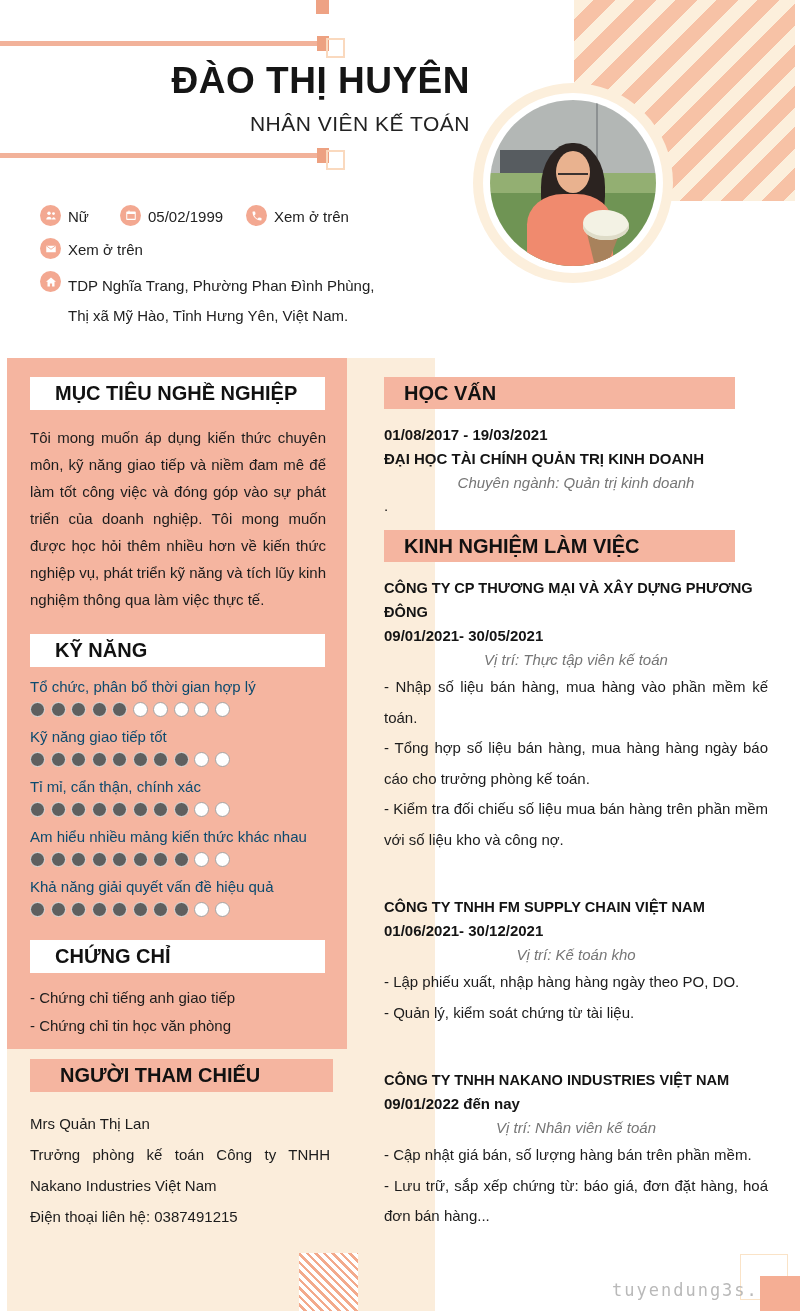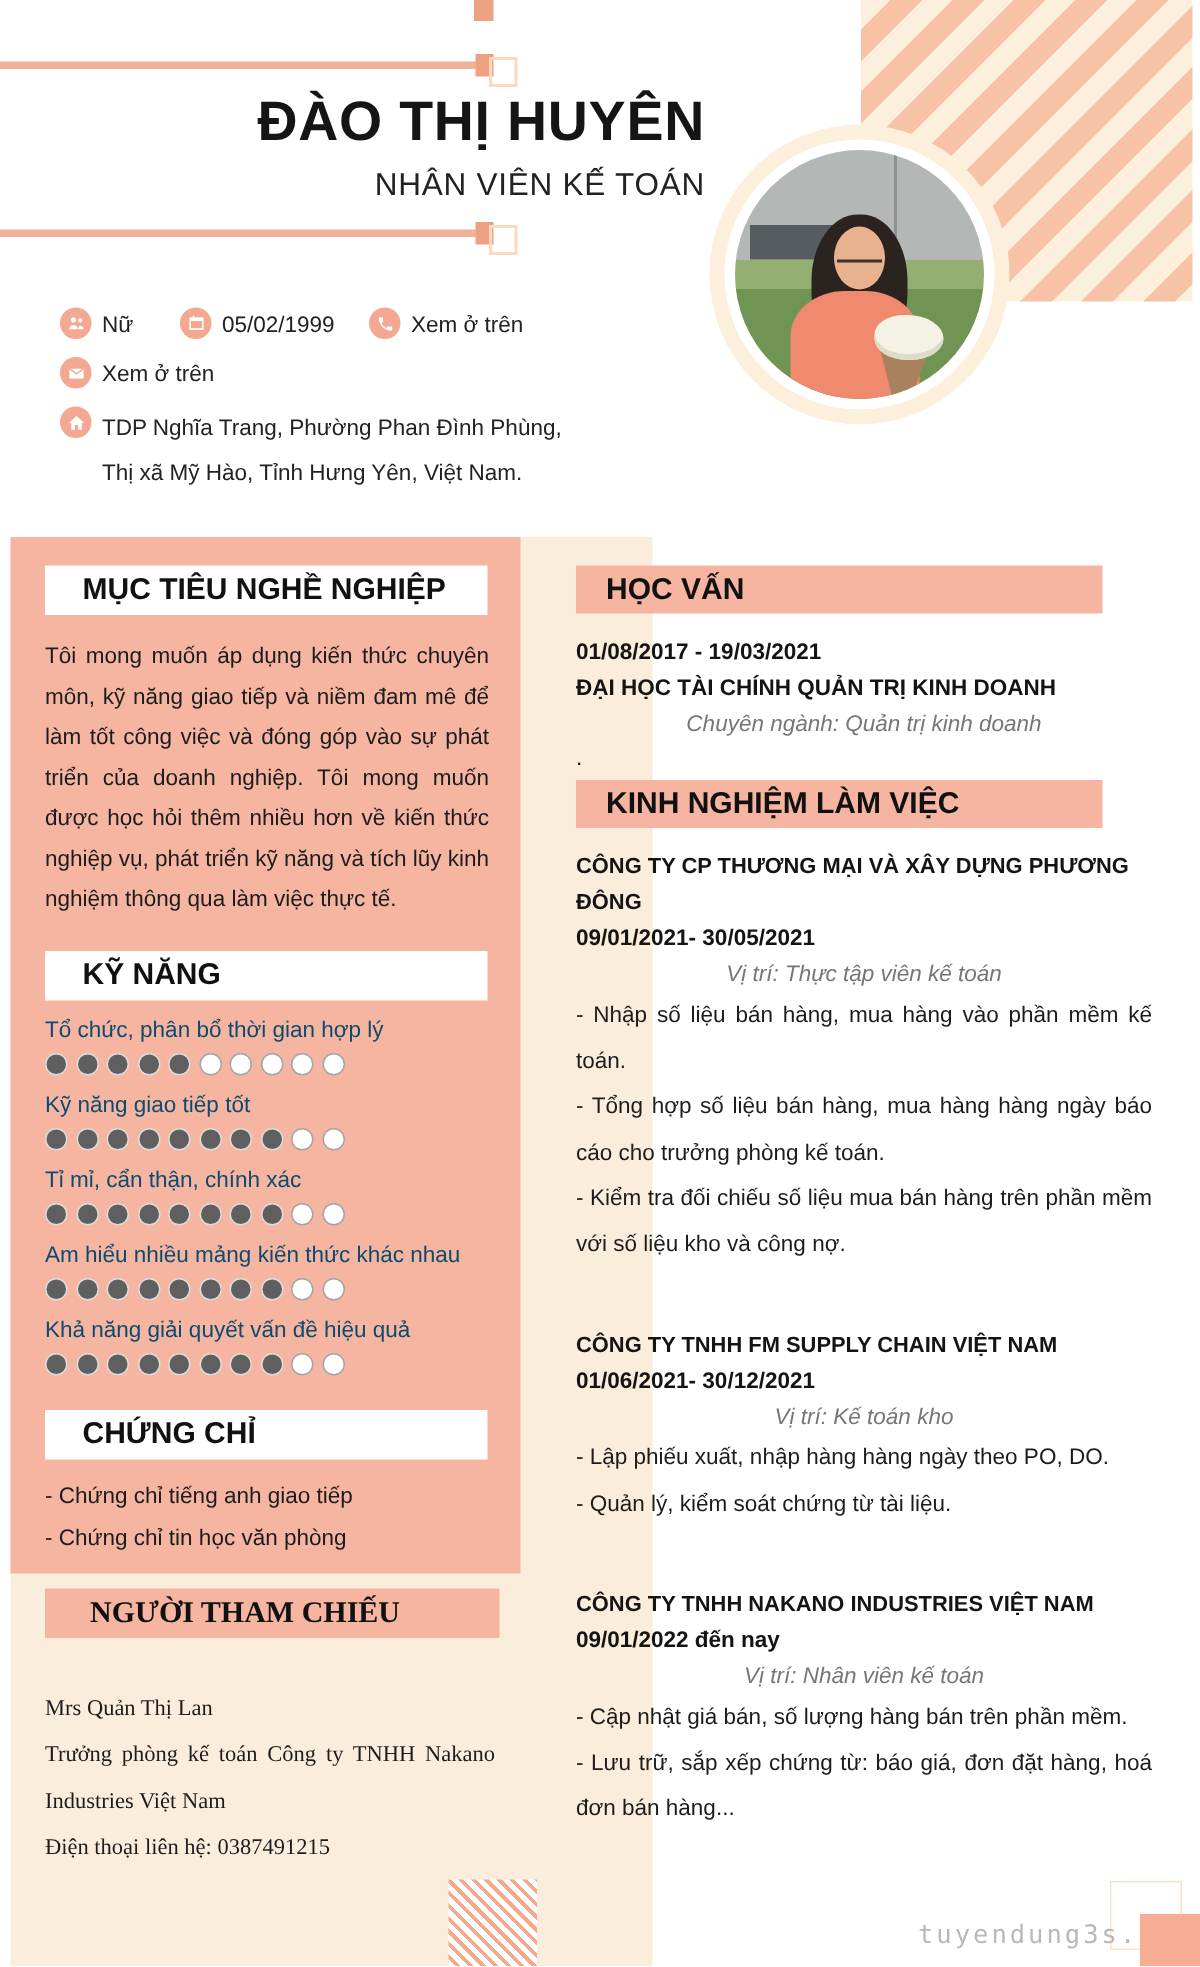--- a/index.html
+++ b/index.html
@@ -61,35 +61,35 @@
   .skills-head{margin-top:21px;}
   .skill-label{margin-top:11px;font-size:15px;color:#0c4a6e;}
   .dots{margin-top:7px;display:flex;gap:5.5px;}
   .dot{width:15px;height:15px;border-radius:50%;box-sizing:border-box;}
   .dot.f{background:#5f5f5f;border:1px solid #dcdcdc;}
   .dot.e{background:#ffffff;border:1px solid #a5a5a5;}
   .cert-head{margin-top:23px;}
   .cert-line{margin-top:13px;font-size:15px;color:#1c1c1c;line-height:15px;}
   .cert-line:first-of-type{margin-top:17px;}
 
-  .ref-block{box-sizing:border-box;padding:10px 23px 0 23px;font-family:Liberation Serif, serif;}
+  .ref-block{box-sizing:border-box;padding:10px 23px 0 23px;}
   .peach-heading{background:#F5B5A0;width:303px;height:33px;line-height:33px;box-sizing:border-box;
     padding-left:30px;font-size:20px;font-weight:700;color:#111;}
-  .ref-lines{margin-top:32px;width:300px;font-size:15px;line-height:31px;color:#1c1c1c;}
+  .ref-lines{margin-top:16px;width:300px;font-size:15px;line-height:31px;color:#1c1c1c;}
   .ref-line-long{text-align:justify;}
 
   
   .right-col{position:absolute;left:384px;top:377px;width:384px;}
   .r-heading{background:#F5B5A0;width:351px;height:32px;line-height:32px;box-sizing:border-box;
     padding-left:20px;font-size:20px;font-weight:700;color:#111;}
   .edu-line{font-size:15px;line-height:24px;color:#141414;font-weight:700;}
   .edu-first{margin-top:14px;}
   .italic-gray{font-size:15px;line-height:24px;color:#767676;font-style:italic;font-weight:400;text-align:center;}
   .plain-line{font-size:15px;line-height:22px;color:#141414;}
-  .exp-heading{margin-top:3px;}
+  .exp-heading{margin-top:13px;}
   .job{margin-top:14px;margin-bottom:40px;}
   .job:last-child{margin-bottom:0;}
   .job-company{font-size:14.6px;line-height:24px;font-weight:700;color:#141414;}
   .job-period{font-size:15px;line-height:24px;font-weight:700;color:#141414;}
   .job-bullet{font-size:15px;line-height:30.5px;color:#1c1c1c;text-align:justify;}
 
   
   .watermark{position:absolute;left:612px;top:1280px;font-family:"DejaVu Sans Mono","Liberation Mono",monospace;
     font-size:17px;letter-spacing:2px;color:#b9b9b9;z-index:1;}
   .sq-outline-br{position:absolute;left:740px;top:1254px;width:46px;height:44px;

